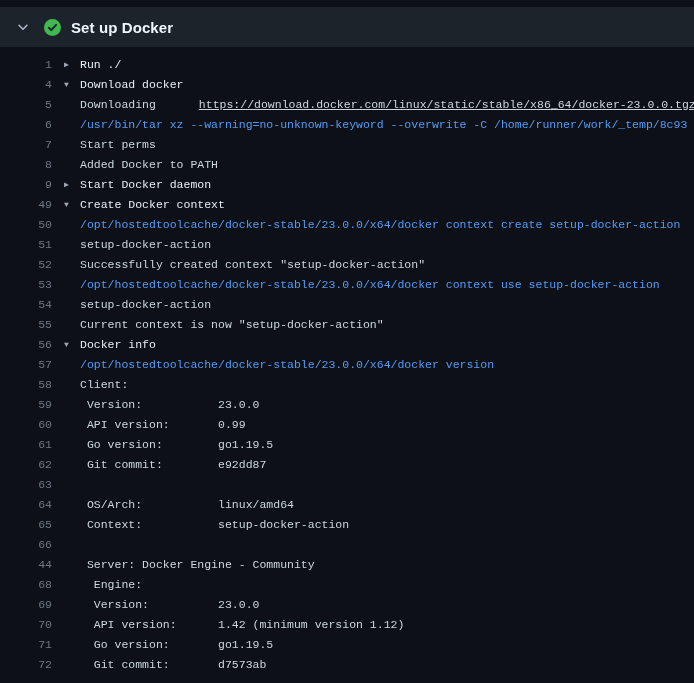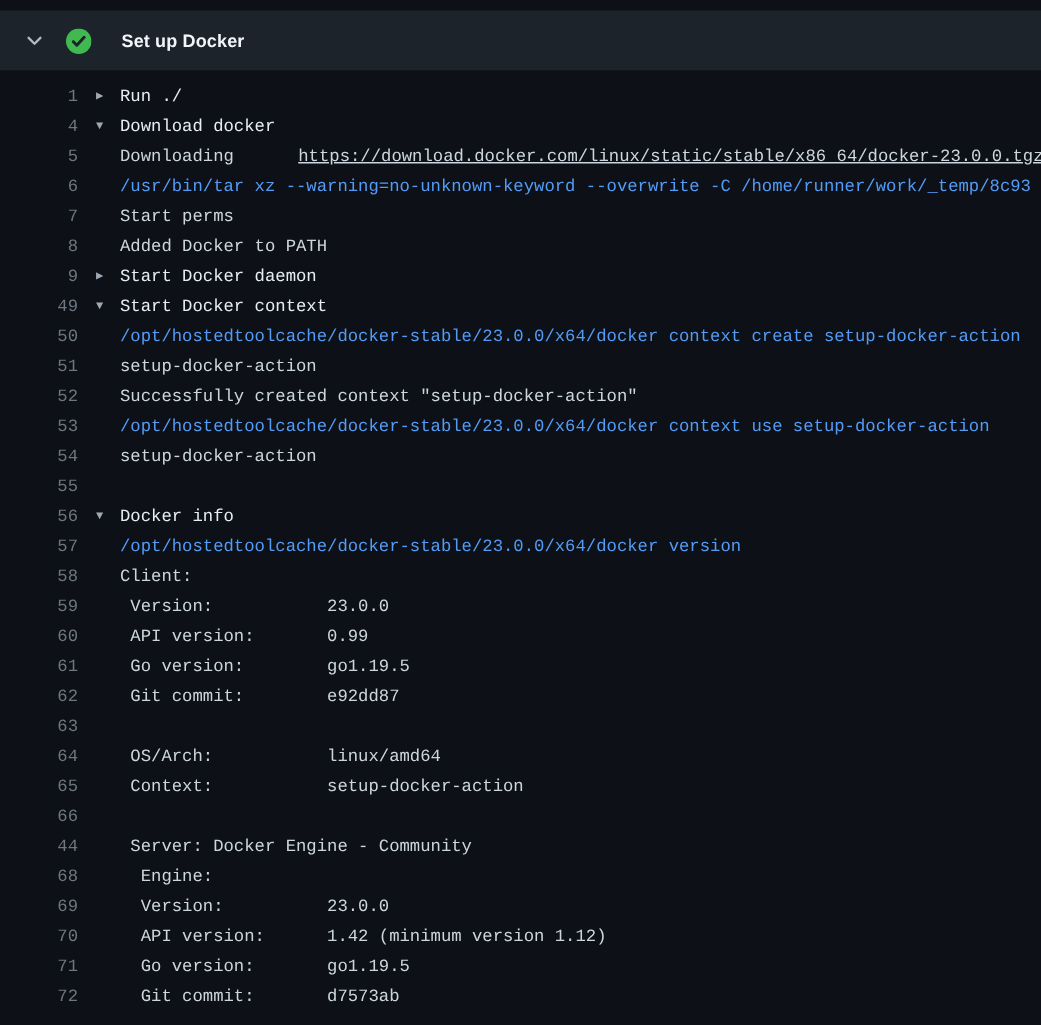--- a/index.html
+++ b/index.html
@@ -24,23 +24,23 @@
     display: flex; align-items: center; justify-content: center;
     color: #adbac7;
     flex-shrink: 0;
   }
   .status {
     width: 17px; height: 17px;
     margin-left: 12px;
     flex-shrink: 0;
   }
   .step-title {
-    margin-left: 20px;
+    margin-left: 10px;
     color: #f0f6fc;
-    font-size: 12px;
+    font-size: 15px;
     font-weight: 600;
     letter-spacing: .1px;
   }
   .log-area {
     padding: 8px 0 0 8px;
     background: #0d1117;
     font-family: "Liberation Mono", "DejaVu Sans Mono", monospace;
     font-size: 11.5px;
   }
   .log-line {
@@ -97,27 +97,27 @@
 
   <div class="log-area">
     <div>
         <div class="log-line group"><span class="line-num">1</span><span class="line-content"><span class="arrow">▶</span><span class="seg-plain">Run ./</span></span></div>
         <div class="log-line group"><span class="line-num">4</span><span class="line-content"><span class="arrow">▼</span><span class="seg-plain">Download docker</span></span></div>
         <div class="log-line"><span class="line-num">5</span><span class="line-content"><span class="seg-plain">Downloading </span><span class="seg-link">https://download.docker.com/linux/static/stable/x86_64/docker-23.0.0.tgz</span></span></div>
         <div class="log-line"><span class="line-num">6</span><span class="line-content"><span class="seg-command">/usr/bin/tar xz --warning=no-unknown-keyword --overwrite -C /home/runner/work/_temp/8c93</span></span></div>
         <div class="log-line"><span class="line-num">7</span><span class="line-content"><span class="seg-plain">Start perms</span></span></div>
         <div class="log-line"><span class="line-num">8</span><span class="line-content"><span class="seg-plain">Added Docker to PATH</span></span></div>
         <div class="log-line group"><span class="line-num">9</span><span class="line-content"><span class="arrow">▶</span><span class="seg-plain">Start Docker daemon</span></span></div>
-        <div class="log-line group"><span class="line-num">49</span><span class="line-content"><span class="arrow">▼</span><span class="seg-plain">Start Docker context</span></span></div>
+        <div class="log-line group"><span class="line-num">49</span><span class="line-content"><span class="arrow">▼</span><span class="seg-plain">Create Docker context</span></span></div>
         <div class="log-line"><span class="line-num">50</span><span class="line-content"><span class="seg-command">/opt/hostedtoolcache/docker-stable/23.0.0/x64/docker context create setup-docker-action</span></span></div>
         <div class="log-line"><span class="line-num">51</span><span class="line-content"><span class="seg-plain">setup-docker-action</span></span></div>
         <div class="log-line"><span class="line-num">52</span><span class="line-content"><span class="seg-plain">Successfully created context "setup-docker-action"</span></span></div>
         <div class="log-line"><span class="line-num">53</span><span class="line-content"><span class="seg-command">/opt/hostedtoolcache/docker-stable/23.0.0/x64/docker context use setup-docker-action</span></span></div>
         <div class="log-line"><span class="line-num">54</span><span class="line-content"><span class="seg-plain">setup-docker-action</span></span></div>
-        <div class="log-line"><span class="line-num">55</span></div>
+        <div class="log-line"><span class="line-num">55</span><span class="line-content"><span class="seg-plain">Current context is now "setup-docker-action"</span></span></div>
         <div class="log-line group"><span class="line-num">56</span><span class="line-content"><span class="arrow">▼</span><span class="seg-plain">Docker info</span></span></div>
         <div class="log-line"><span class="line-num">57</span><span class="line-content"><span class="seg-command">/opt/hostedtoolcache/docker-stable/23.0.0/x64/docker version</span></span></div>
         <div class="log-line"><span class="line-num">58</span><span class="line-content"><span class="seg-plain">Client:</span></span></div>
         <div class="log-line"><span class="line-num">59</span><span class="line-content"><span class="seg-plain"> Version:           23.0.0</span></span></div>
         <div class="log-line"><span class="line-num">60</span><span class="line-content"><span class="seg-plain"> API version:       0.99</span></span></div>
         <div class="log-line"><span class="line-num">61</span><span class="line-content"><span class="seg-plain"> Go version:        go1.19.5</span></span></div>
         <div class="log-line"><span class="line-num">62</span><span class="line-content"><span class="seg-plain"> Git commit:        e92dd87</span></span></div>
         <div class="log-line"><span class="line-num">63</span></div>
         <div class="log-line"><span class="line-num">64</span><span class="line-content"><span class="seg-plain"> OS/Arch:           linux/amd64</span></span></div>
         <div class="log-line"><span class="line-num">65</span><span class="line-content"><span class="seg-plain"> Context:           setup-docker-action</span></span></div>

